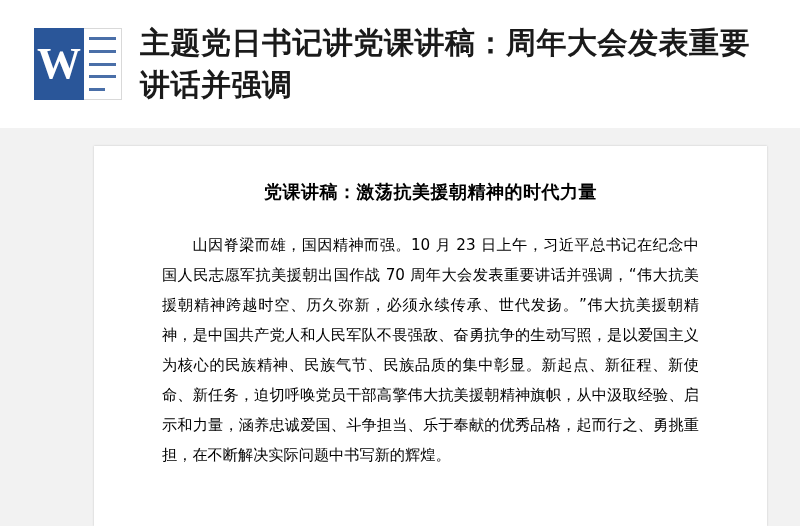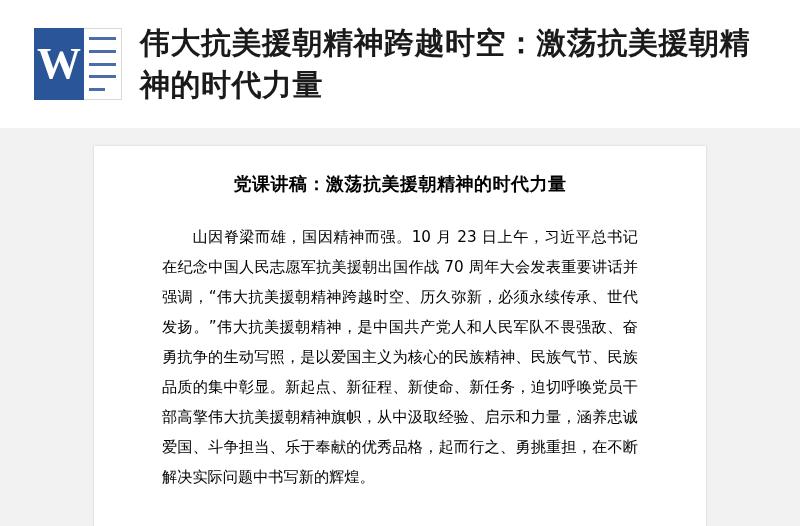--- a/index.html
+++ b/index.html
@@ -80,26 +80,26 @@
     color: #1a1a1a;
     font-weight: bold;
     font-family: "DejaVu Sans", sans-serif;
     letter-spacing: 0.5px;
   }
   
   .sheet {
     position: absolute;
     left: 94px;
     top: 146px;
-    width: 612px;
+    width: 673px;
     height: 380px;
     background: #ffffff;
     box-shadow: 0 0 2px rgba(0,0,0,0.18);
     box-sizing: border-box;
-    padding: 26px 60px 0 60px;
+    padding: 34px 60px 0 60px;
     overflow: hidden;
   }
   .sheet-heading {
     text-align: center;
     font-size: 18px;
     font-weight: bold;
     color: #000000;
     font-family: "DejaVu Sans", sans-serif;
     letter-spacing: 0.5px;
     margin-bottom: 26px;
@@ -125,21 +125,21 @@
       <div class="blue">W</div>
       <div class="lines">
         <i></i>
         <i></i>
         <i></i>
         <i></i>
         <i class="short"></i>
       </div>
     </div>
     <div class="title-wrap">
-      <div class="doc-title">伟大抗美援朝精神跨越时空：激荡抗美援朝精神的时代力量</div>
+      <div class="doc-title">主题党日书记讲党课讲稿：周年大会发表重要讲话并强调</div>
     </div>
   </div>
 
   <div class="sheet">
     <div class="sheet-heading">党课讲稿：激荡抗美援朝精神的时代力量</div>
     <div class="sheet-body">
       <p>山因脊梁而雄，国因精神而强。10 月 23 日上午，习近平总书记在纪念中国人民志愿军抗美援朝出国作战 70 周年大会发表重要讲话并强调，“伟大抗美援朝精神跨越时空、历久弥新，必须永续传承、世代发扬。”伟大抗美援朝精神，是中国共产党人和人民军队不畏强敌、奋勇抗争的生动写照，是以爱国主义为核心的民族精神、民族气节、民族品质的集中彰显。新起点、新征程、新使命、新任务，迫切呼唤党员干部高擎伟大抗美援朝精神旗帜，从中汲取经验、启示和力量，涵养忠诚爱国、斗争担当、乐于奉献的优秀品格，起而行之、勇挑重担，在不断解决实际问题中书写新的辉煌。</p>
     </div>
   </div>
 

